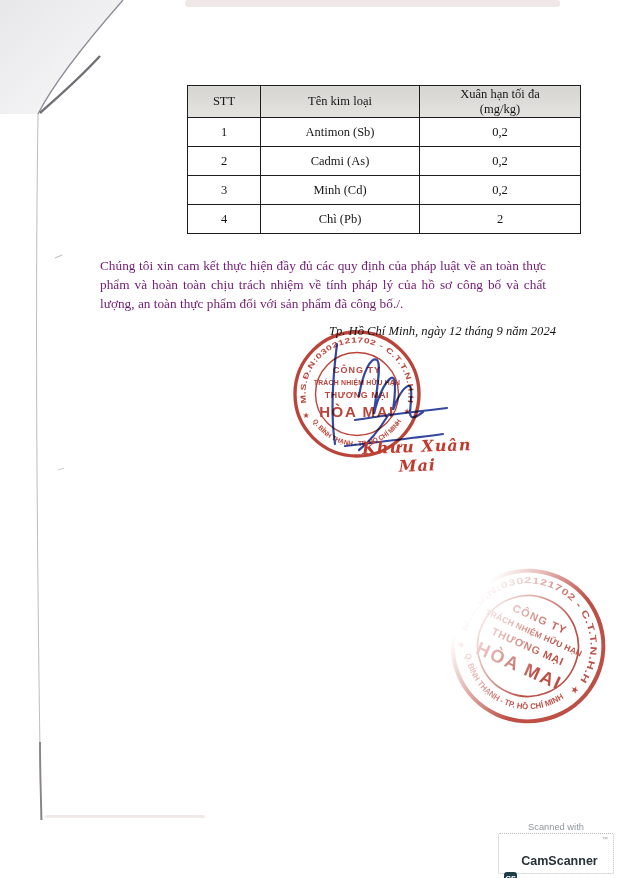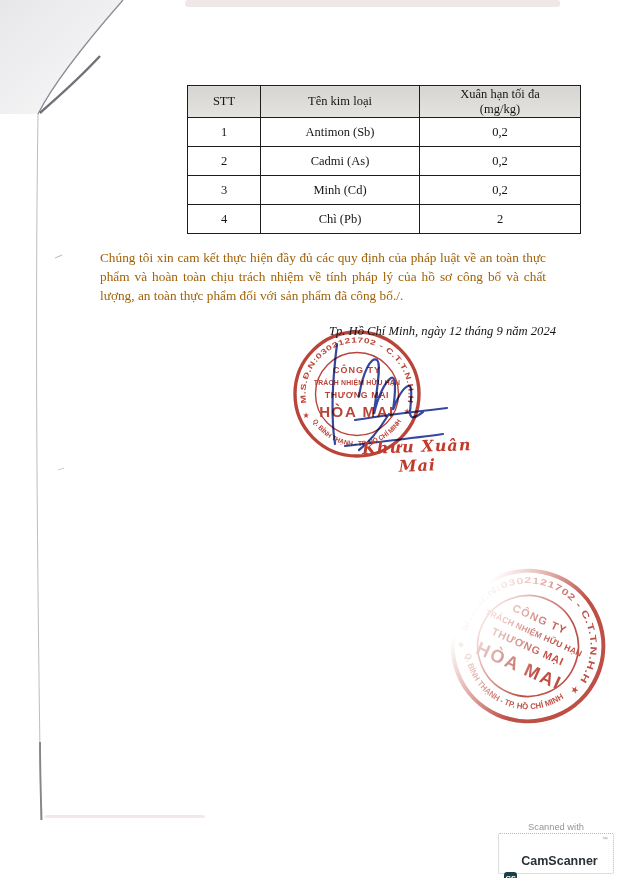--- a/index.html
+++ b/index.html
@@ -18,22 +18,22 @@
     border:1.4px solid #1c1c1c;text-align:center;vertical-align:middle;
     font-weight:normal;padding:0 19px;
   }
   .metals-table th{height:31px;background:linear-gradient(#d6d5d2,#e4e3e0);}
   .metals-table td{height:28px;background:#fff;}
   .col-stt{width:34px;}
   .col-name{width:120px;margin-top:26px;}
   .col-limit{width:122px;}
   
   .commitment{
-    position:absolute;left:100px;top:236px;width:446px;z-index:2;
-    font-size:13.3px;line-height:1.42;text-align:justify;color:#a16207;
+    position:absolute;left:100px;top:244px;width:446px;z-index:2;
+    font-size:13.3px;line-height:1.42;text-align:justify;color:#701a75;
   }
   
   .sig-block{position:absolute;left:300px;top:324px;width:285px;z-index:3;text-align:center;}
   .date-line{font-style:italic;font-size:12.6px;color:#141414;text-align:center;}
   .sig-title{font-weight:bold;font-size:13.4px;margin-top:1px;color:#101010;letter-spacing:.2px;}
   
   .stamp{position:absolute;z-index:2;mix-blend-mode:multiply;opacity:.93;}
   .stamp-1{left:287px;top:324px;width:140px;height:140px;}
   .stamp-2{
     left:443px;top:561px;width:170px;height:170px;

